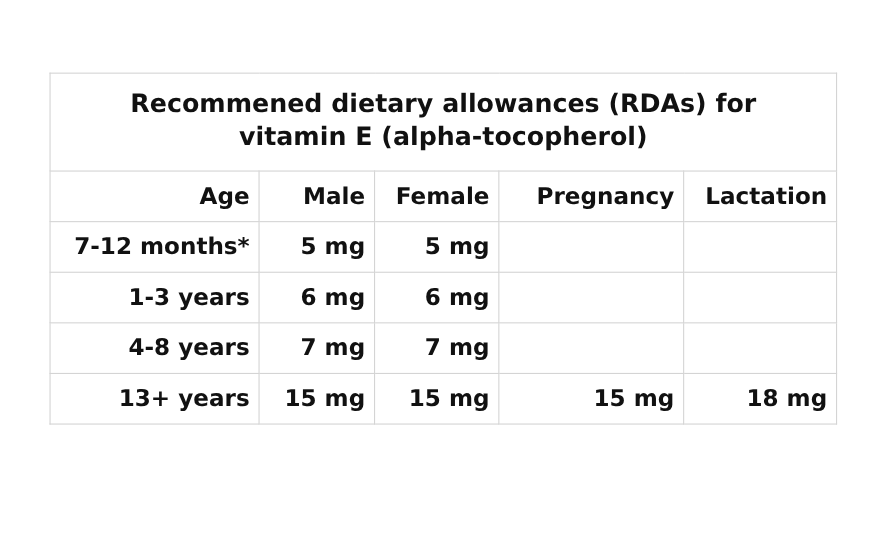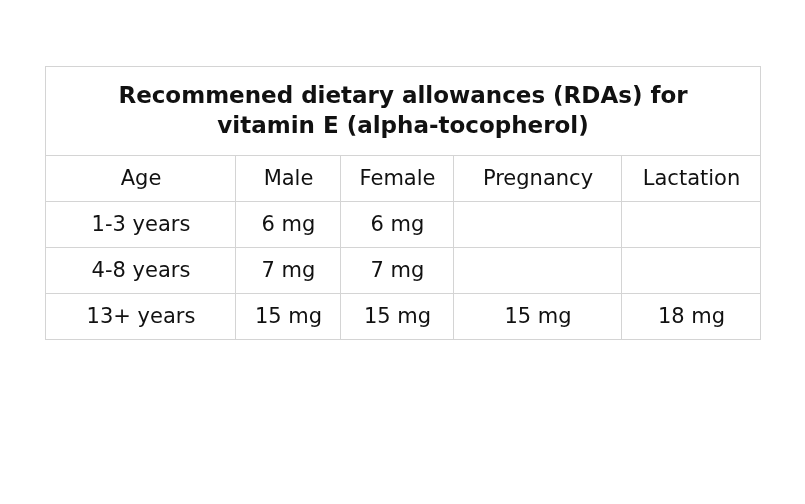--- a/index.html
+++ b/index.html
@@ -29,22 +29,22 @@
     width: 715px;
     table-layout: fixed;
     background: #ffffff;
   }
   table.rda-table td, table.rda-table th {
     border: 1px solid #d4d4d4;
     padding: 8px 8px 8px 9px;
     font-size: 21px;
     line-height: 1.25;
     color: #111111;
-    font-weight: normal;
-    text-align: center;
+    font-weight: bold;
+    text-align: right;
     vertical-align: middle;
     box-sizing: border-box;
     height: 46px;
     overflow: hidden;
     white-space: nowrap;
   }
   .title-cell {
     text-align: center !important;
     font-weight: bold !important;
     font-size: 23px !important;
@@ -87,20 +87,27 @@
         </tr>
         <tr>
           <td>Age</td>
           <td>Male</td>
           <td>Female</td>
           <td>Pregnancy</td>
           <td>Lactation</td>
         </tr>
 
 
+        <tr>
+          <td>7-12 months*</td>
+          <td>5 mg</td>
+          <td>5 mg</td>
+          <td class="empty-cell"></td>
+          <td class="empty-cell"></td>
+        </tr>
 
         <tr>
           <td>1-3 years</td>
           <td>6 mg</td>
           <td>6 mg</td>
           <td class="empty-cell"></td>
           <td class="empty-cell"></td>
         </tr>
 
         <tr>

